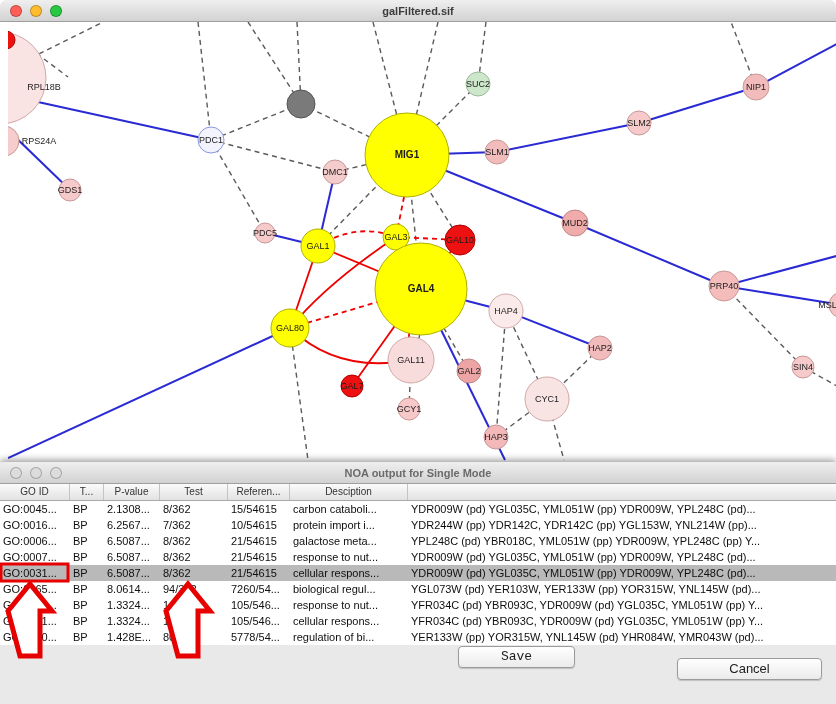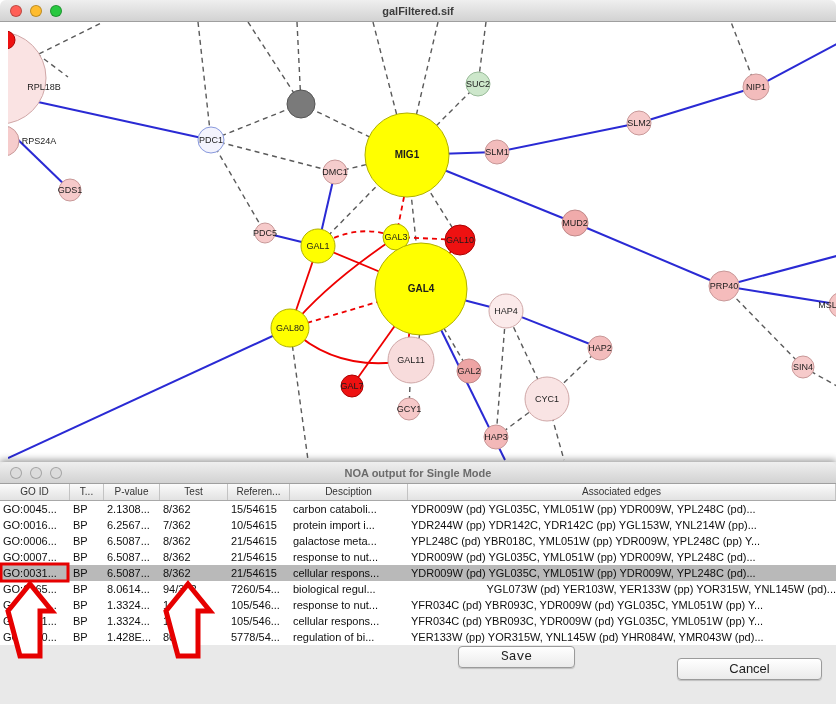--- a/index.html
+++ b/index.html
@@ -13,21 +13,21 @@
   .traffic{position:absolute;left:10px;top:5px;display:flex;gap:8px;}
   .light{width:12px;height:12px;border-radius:50%;border:1px solid rgba(0,0,0,0.25);box-sizing:border-box;}
   .title-text{font-size:11px;font-weight:bold;color:#3c3c3c;}
   .network{position:absolute;top:22px;left:8px;width:836px;height:440px;background:#ffffff;overflow:hidden;}
   .node-label{font:9px "Liberation Sans",sans-serif;fill:#1c1c1c;}
 
   
   .bottom-window{position:absolute;left:0;top:462px;width:836px;height:242px;background:#e9e9e9;
                  box-shadow:0 -2px 7px rgba(0,0,0,0.40);}
   .titlebar.inactive .title-text{color:#6b6b6b;}
-  .table-header{display:flex;height:17px;background:linear-gradient(#fbfbfb,#e2e2e2);border-bottom:1px solid #a8a8a8;box-sizing:border-box;align-items:flex-end;}
+  .table-header{display:flex;height:17px;background:linear-gradient(#fbfbfb,#e2e2e2);border-bottom:1px solid #a8a8a8;box-sizing:border-box;}
   .th{box-sizing:border-box;border-right:1px solid #c3c3c3;font-size:10px;color:#333;text-align:center;
       line-height:16px;overflow:hidden;white-space:nowrap;}
   .table-body{background:#ffffff;height:144px;overflow:hidden;}
   .tr{display:flex;height:16px;background:#ffffff;}
   .tr.selected{background:#b9b9b9;}
   .td{box-sizing:border-box;font-size:11px;line-height:16px;padding-left:3px;white-space:nowrap;overflow:hidden;color:#0f0f0f;}
   .btn{position:absolute;height:22px;background:linear-gradient(#ffffff,#ebebeb);border:1px solid #9b9b9b;
        border-radius:4px;font-size:13px;color:#1e1e1e;text-align:center;line-height:20px;
        box-shadow:0 1px 1px rgba(0,0,0,0.18);box-sizing:border-box;cursor:default;}
   #save-btn{left:458px;top:184px;width:117px;font-family:Liberation Mono, monospace;}
@@ -234,21 +234,21 @@
           <div class="td" style="width: 118px;">cellular respons...</div>
           <div class="td" style="width: 428px;">YDR009W (pd) YGL035C, YML051W (pp) YDR009W, YPL248C (pd)...</div>
         </div>
         <div class="tr">
           <div class="td" style="width: 70px;">GO:0065...</div>
           <div class="td" style="width: 34px;">BP</div>
           <div class="td" style="width: 56px;">8.0614...</div>
           <div class="td" style="width: 68px;">94/362</div>
           <div class="td" style="width: 62px;">7260/54...</div>
           <div class="td" style="width: 118px;">biological regul...</div>
-          <div class="td" style="width: 428px; text-align: right;">YGL073W (pd) YER103W, YER133W (pp) YOR315W, YNL145W (pd)...</div>
+          <div class="td" style="width: 428px;">YGL073W (pd) YER103W, YER133W (pp) YOR315W, YNL145W (pd)...</div>
         </div>
         <div class="tr">
           <div class="td" style="width: 70px;">GO:0031...</div>
           <div class="td" style="width: 34px;">BP</div>
           <div class="td" style="width: 56px;">1.3324...</div>
           <div class="td" style="width: 68px;">14/362</div>
           <div class="td" style="width: 62px;">105/546...</div>
           <div class="td" style="width: 118px;">response to nut...</div>
           <div class="td" style="width: 428px;">YFR034C (pd) YBR093C, YDR009W (pd) YGL035C, YML051W (pp) Y...</div>
         </div>

